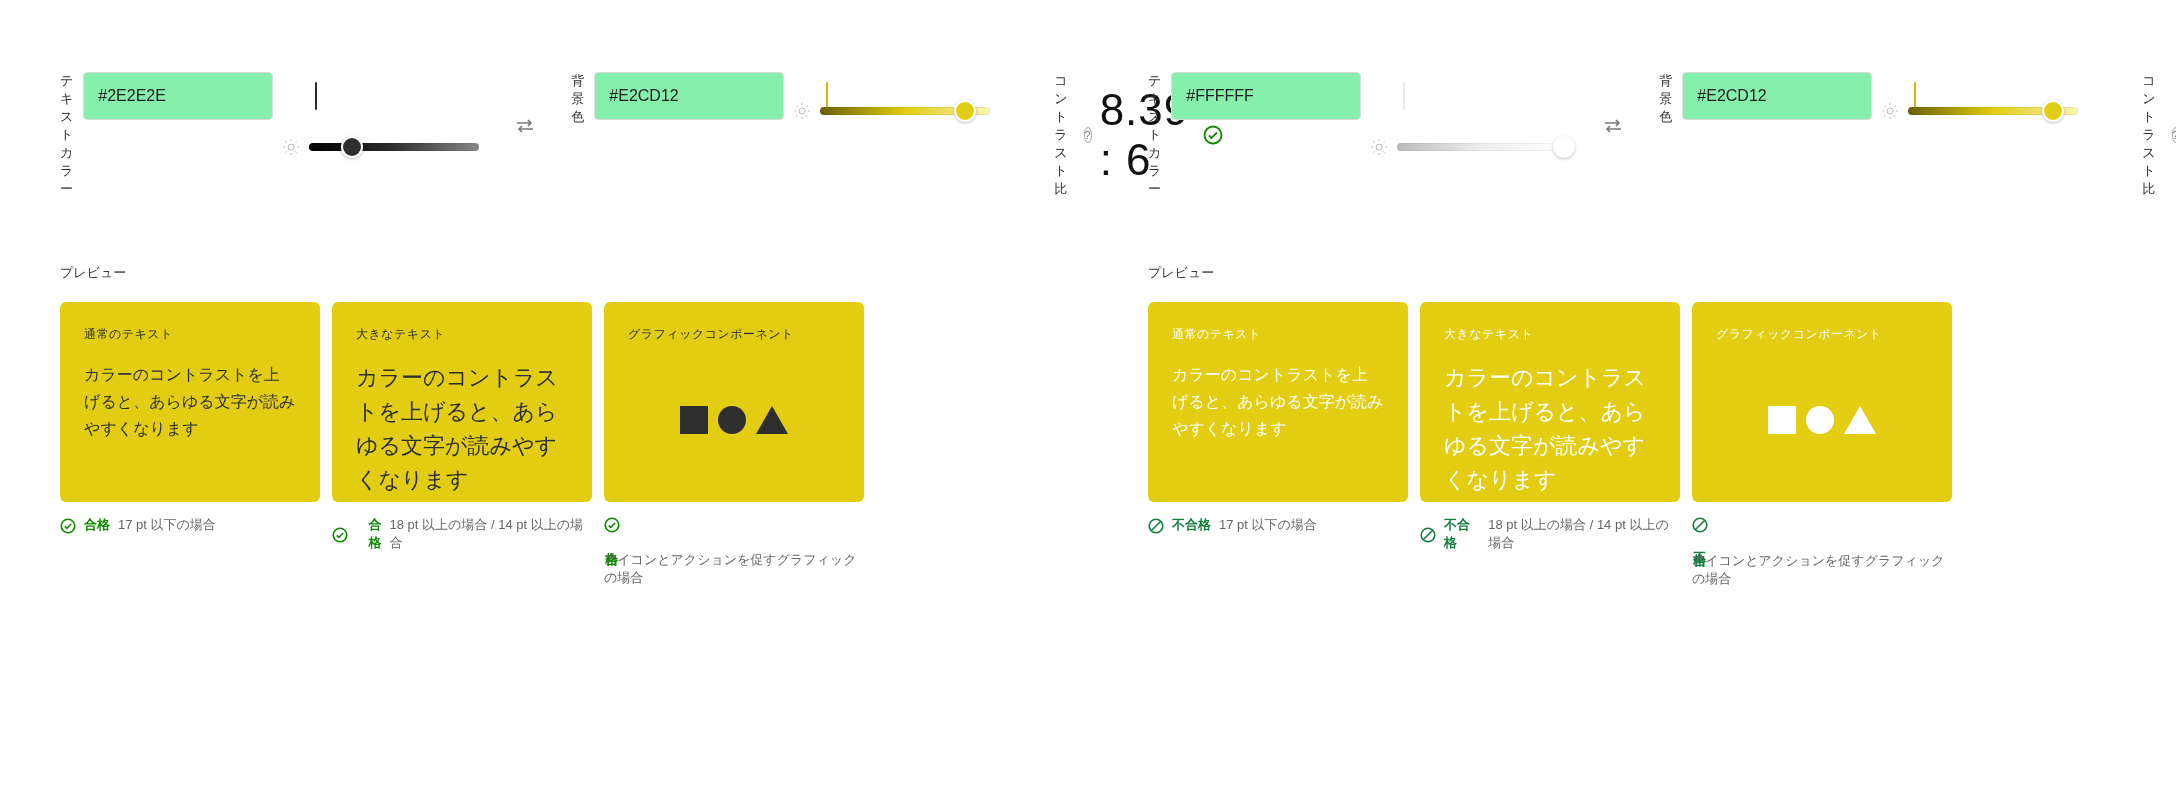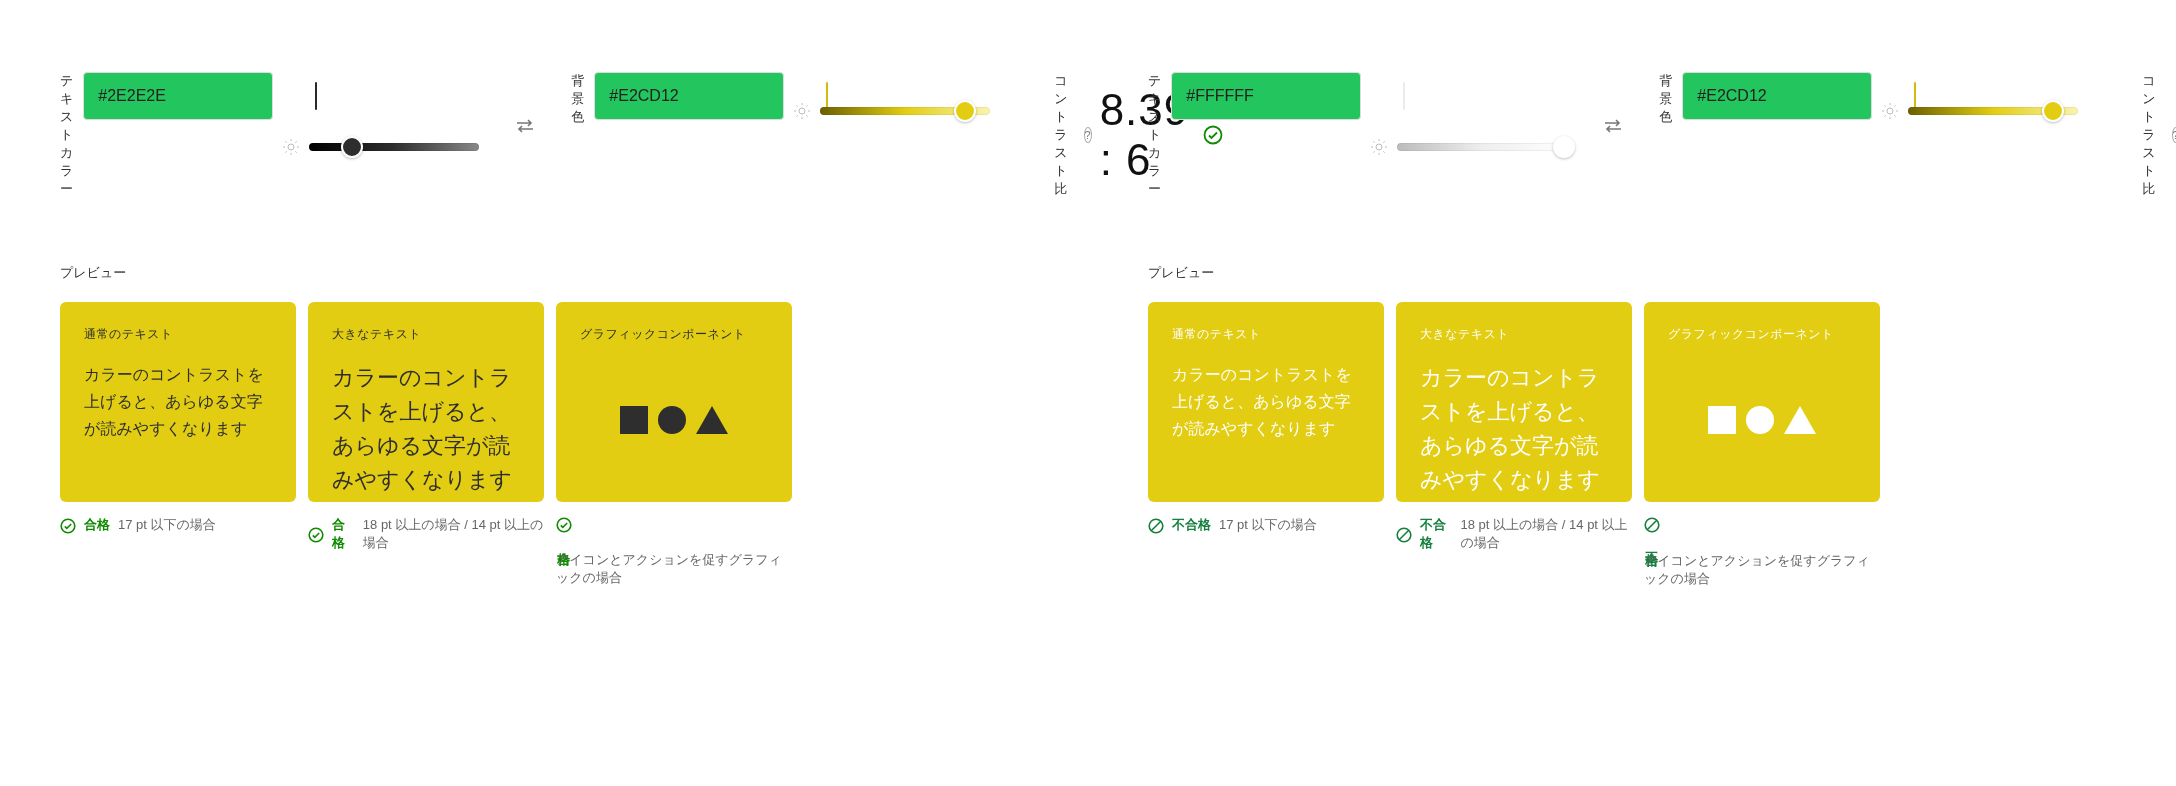--- a/index.html
+++ b/index.html
@@ -10,21 +10,21 @@
     height: 786px;
     display: flex;
   }
   .panel { width: 50%; padding: 72px 60px 40px 60px; }
   .controls { display: flex; align-items: flex-start; gap: 24px; }
   .control-col { display: flex; flex-direction: row; gap: 10px; }
   .label { font-size: 13px; color: #333; margin-bottom: 6px; }
   .color-field {
     border: 1px solid #ddd; border-radius: 4px; height: 48px; width: 190px;
     display: flex; align-items: center; padding: 0 10px 0 14px; gap: 10px;
-    background: #22c55e;
+    background: #86efac;
   }
   .color-input {
     flex: 1; border: none; outline: none; font-size: 16px; color: #222;
     background: transparent; font-family: inherit;
   }
   .swatch {
     width: 28px; height: 28px; border: 1px solid rgba(0,0,0,0.08);
     border-radius: 2px;
   }
   .swap-col { padding-top: 32px; }
@@ -51,42 +51,42 @@
     width: 16px; height: 16px; border: 1px solid #aaa; border-radius: 50%;
     display: flex; align-items: center; justify-content: center;
     font-size: 11px; color: #777;
   }
   .ratio-value-row { display: flex; align-items: center; gap: 14px; }
   .ratio-value { font-size: 44px; font-weight: 300; color: #111; letter-spacing: 1px; }
   .status-icon { display: flex; }
 
   .preview-label { font-size: 13px; color: #333; margin-top: 60px; margin-bottom: 20px; }
   .cards { display: flex; gap: 12px; }
-  .card-col { width: 236px; display: flex; flex-direction: column; }
+  .card-col { width: 260px; display: flex; flex-direction: column; }
   .card {
     border-radius: 6px; height: 200px; padding: 24px;
     display: flex; flex-direction: column;
   }
   .card-title { font-size: 12px; margin-bottom: 18px; letter-spacing: 0.5px; }
   .card-body-small { font-size: 16px; line-height: 1.7; }
   .card-body-large { font-size: 22px; line-height: 1.55; }
   .shapes-row { flex: 1; display: flex; align-items: center; justify-content: center; gap: 10px; }
   .shape-sq { width: 28px; height: 28px; }
   .shape-ci { width: 28px; height: 28px; border-radius: 50%; }
   .shape-tr {
     width: 0; height: 0; border-left: 16px solid transparent; border-right: 16px solid transparent;
     border-bottom: 28px solid currentColor;
   }
   .verdict { display: flex; align-items: center; gap: 8px; margin-top: 14px; font-size: 12px; }
   .verdict.vertical { align-items: flex-start; flex-direction: column; }
   .verdict .v-icon { display: flex; margin-top: 1px; }
   .verdict .v-text { font-weight: 600; font-size: 13px; }
   .verdict .v-text.vert { writing-mode: vertical-rl; text-orientation: upright; line-height: 1.1; letter-spacing: 1px; }
   .verdict .v-note { color: #666; font-size: 13px; }
-  .pass { color: #108a00; }
+  .pass { color: #108a00; text-align: right; }
   .fail { color: #15803d; }
 </style>
 </head>
 <body>
 
 <div class="panel">
   <div class="controls">
     <div class="control-col">
       <div class="label">テキストカラー</div>
       <div class="color-field">

